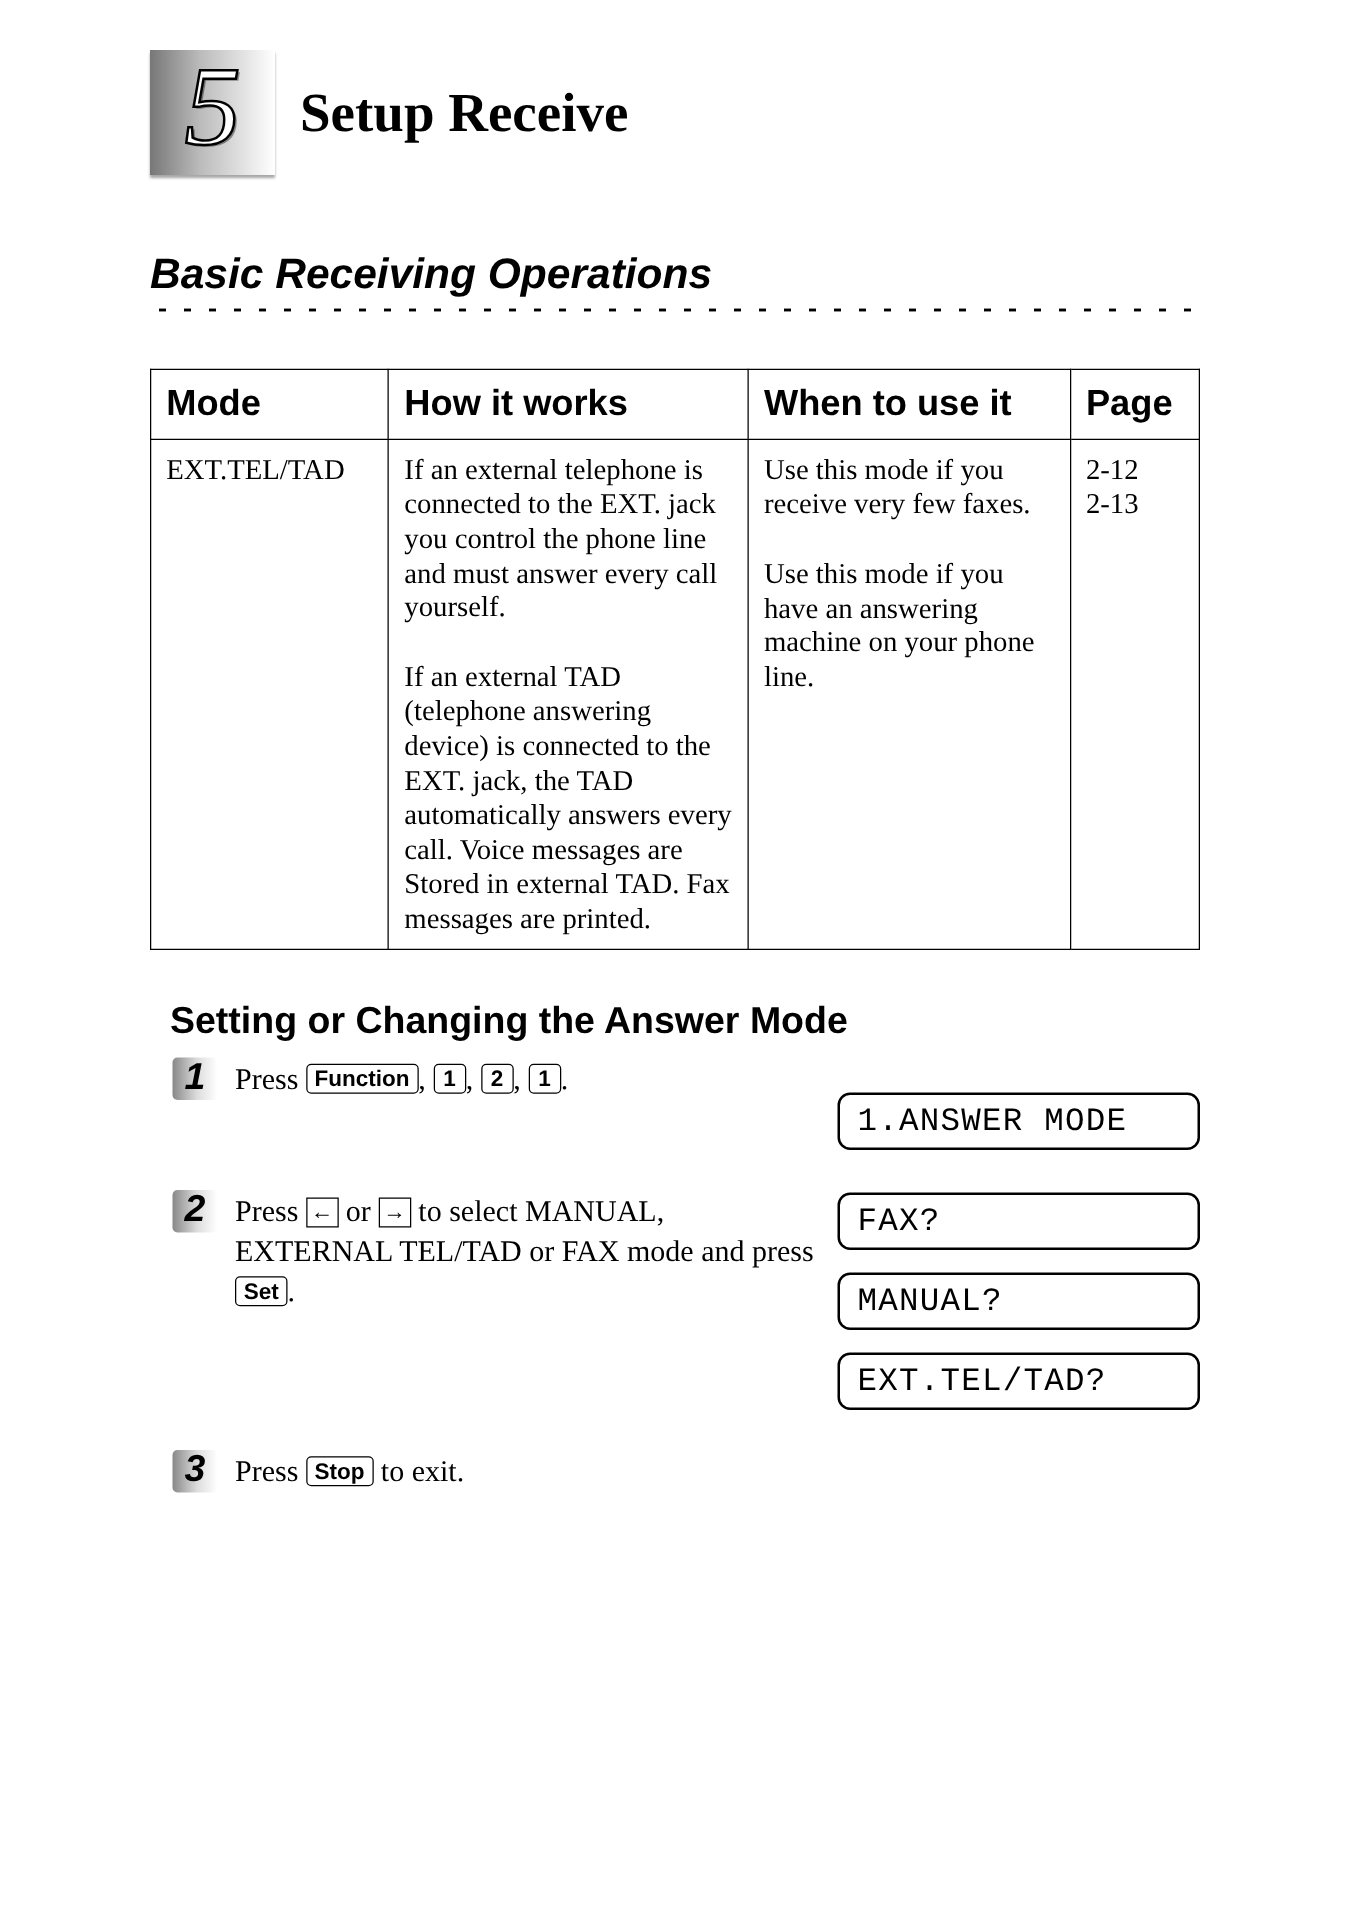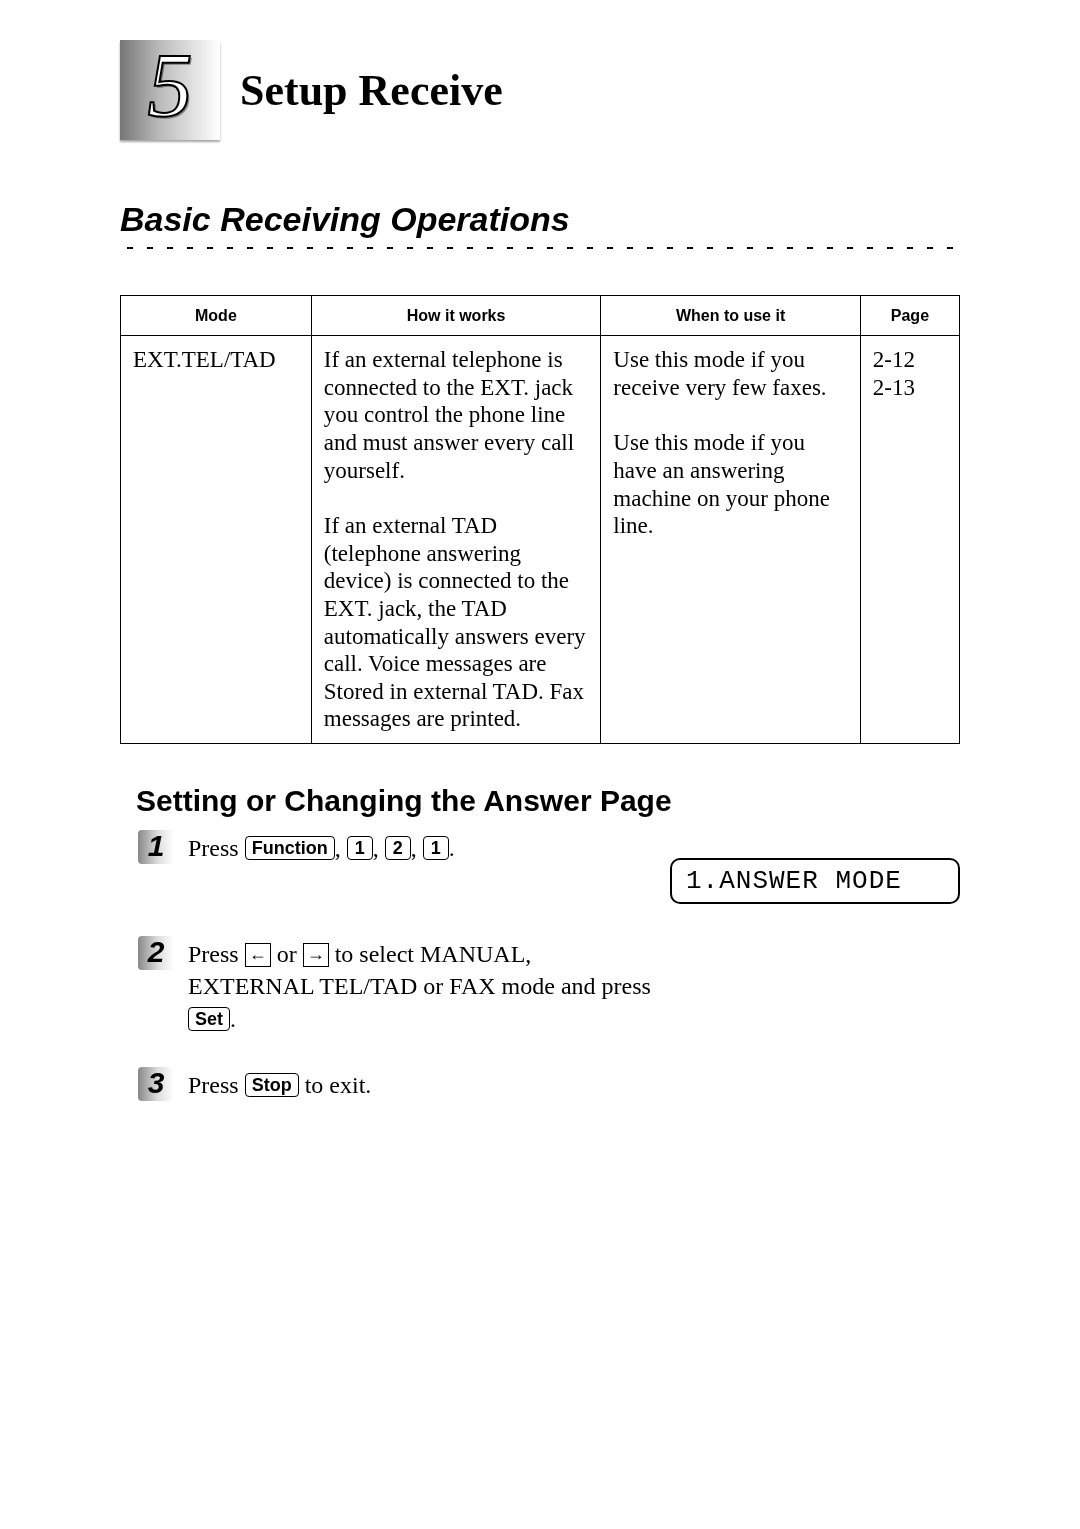--- a/index.html
+++ b/index.html
@@ -77,22 +77,21 @@
   }
   table.modes th, table.modes td {
     border: 1.5px solid #000;
     padding: 10px 12px;
     text-align: left;
     vertical-align: top;
   }
   table.modes th {
     font-family: Arial, Helvetica, sans-serif;
     font-weight: bold;
-    font-size: 16px;
-    text-align: center;
+    font-size: 29px;
   }
   table.modes td.mode-col {
     width: 170px;
     white-space: nowrap;
   }
   table.modes td.page-col { width: 80px; }
   td.how-col { width: 290px; }
   td.when-col { width: 260px; }
   .inner-groups > div + div { margin-top: 28px; }
 
@@ -203,21 +202,21 @@
             <div>Use this mode if you receive very few faxes.</div>
             <div>Use this mode if you have an answering machine on your phone line.</div>
           </div>
         </td>
         <td class="page-col" style="white-space:pre;">2-12
 2-13</td>
       </tr>
     </tbody>
   </table>
 
-  <h3 class="sub-heading">Setting or Changing the Answer Page</h3>
+  <h3 class="sub-heading">Setting or Changing the Answer Mode</h3>
 
   <div class="steps">
 
     <div class="step">
       <div class="step-num">1</div>
       <div class="step-body">
         <span>Press </span>
         <span class="key">Function</span>,
         <span class="key sq">1</span>,
         <span class="key sq">2</span>,
@@ -231,20 +230,25 @@
     <div class="step">
       <div class="step-num">2</div>
       <div class="step-body">
         <span>Press </span>
         <span class="arrow-key">←</span>
         <span> or </span>
         <span class="arrow-key">→</span>
         <span> to select MANUAL, EXTERNAL TEL/TAD or FAX mode and press </span>
         <span class="key">Set</span>.
       </div>
+      <div class="lcd-col">
+        <div class="lcd">FAX?</div>
+        <div class="lcd">MANUAL?</div>
+        <div class="lcd">EXT.TEL/TAD?</div>
+      </div>
     </div>
 
     <div class="step">
       <div class="step-num">3</div>
       <div class="step-body">
         <span>Press </span>
         <span class="key">Stop</span>
         <span> to exit.</span>
       </div>
       <div></div>

